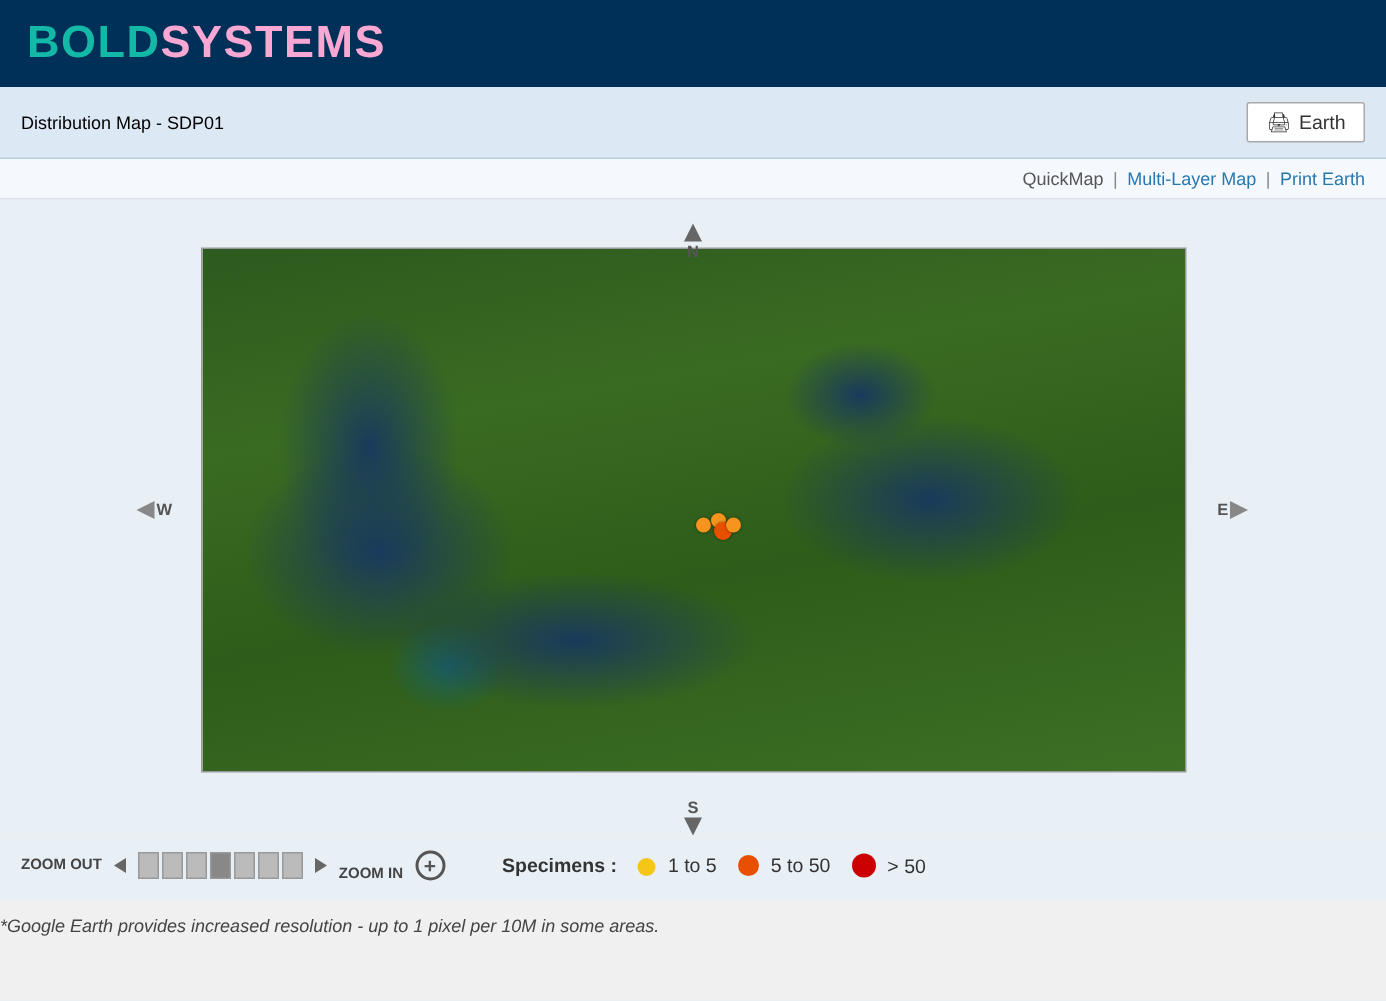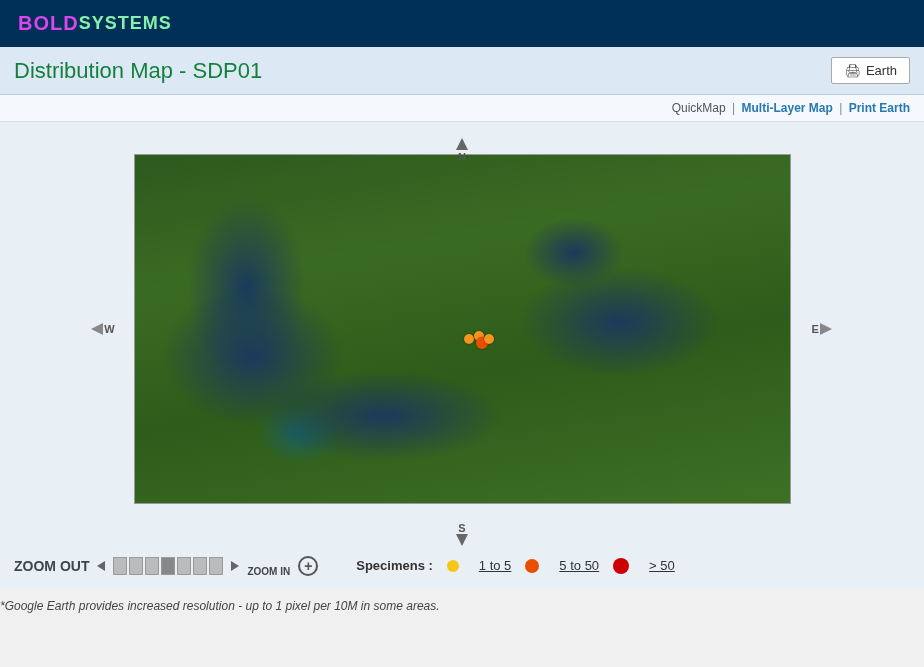--- a/index.html
+++ b/index.html
@@ -6,45 +6,45 @@
     body { font-family: Arial, sans-serif; background: #f0f0f0; font-size: 13px; }
 
     
     #header {
       background: #003057;
       padding: 12px 18px;
       display: flex;
       align-items: center;
     }
     #header .logo-bold {
-      color: #d946ef;
+      color: #14b8a6;
       font-weight: 900;
-      font-size: 20px;
+      font-size: 30px;
       letter-spacing: 1px;
     }
     #header .logo-systems {
-      color: #86efac;
+      color: #f9a8d4;
       font-weight: 700;
-      font-size: 18px;
+      font-size: 30px;
       letter-spacing: 1px;
     }
 
     
     #title-bar {
       background: #dce9f5;
       padding: 10px 14px;
       display: flex;
       align-items: center;
       justify-content: space-between;
       border-bottom: 1px solid #b8cfe0;
     }
     #title-bar h1 {
-      font-size: 22px;
+      font-size: 12px;
       font-weight: normal;
-      color: #15803d;
+      color: #000000;
     }
     .print-btn {
       background: #fff;
       border: 1px solid #aaa;
       padding: 5px 12px;
       font-size: 13px;
       cursor: pointer;
       color: #333;
       border-radius: 2px;
       display: flex;
@@ -57,21 +57,20 @@
       background: #f5f9fd;
       text-align: right;
       padding: 6px 14px;
       font-size: 12px;
       color: #555;
       border-bottom: 1px solid #dde;
     }
     #map-links a {
       color: #2878b0;
       text-decoration: none;
-      font-weight: bold;
     }
     #map-links .sep { color: #888; margin: 0 3px; }
 
     
     #map-section {
       background: #e8eff5;
       padding: 14px 0 0 0;
       display: flex;
       justify-content: center;
     }
@@ -150,23 +149,22 @@
       margin-left: 30px;
       display: flex;
       align-items: center;
       gap: 14px;
       font-size: 13px;
       color: #333;
     }
     .legend-title { font-weight: bold; }
     .legend-item {
       display: flex;
-      align-items: center;
-      gap: 20px;
-      text-decoration: underline;
+      align-items: flex-end;
+      gap: 8px;
     }
     .legend-dot {
       border-radius: 50%;
       display: inline-block;
     }
 
     
     #footer-note {
       background: #f0f0f0;
       padding: 10px 0;
@@ -242,21 +240,21 @@
         <div style="width:0;height:0;border-left:6px solid transparent;border-right:6px solid transparent;border-top:12px solid #666;"></div>
       </div>
     </div>
 
   </div>
 </div>
 
 <div id="controls-bar">
 
   <button class="zoom-out-btn">
-    <span style="font-size:14px;font-weight:bold;">ZOOM OUT</span>
+    <span style="font-size:10px;font-weight:bold;">ZOOM OUT</span>
   </button>
   <div style="width:0;height:0;border-top:5px solid transparent;border-bottom:5px solid transparent;border-right:8px solid #666;"></div>
 
   <div class="zoom-steps" id="zoom-steps-container">
   <div class="zoom-step"></div>
       <div class="zoom-step"></div>
       <div class="zoom-step"></div>
       <div class="zoom-step active"></div>
       <div class="zoom-step"></div>
       <div class="zoom-step"></div>

